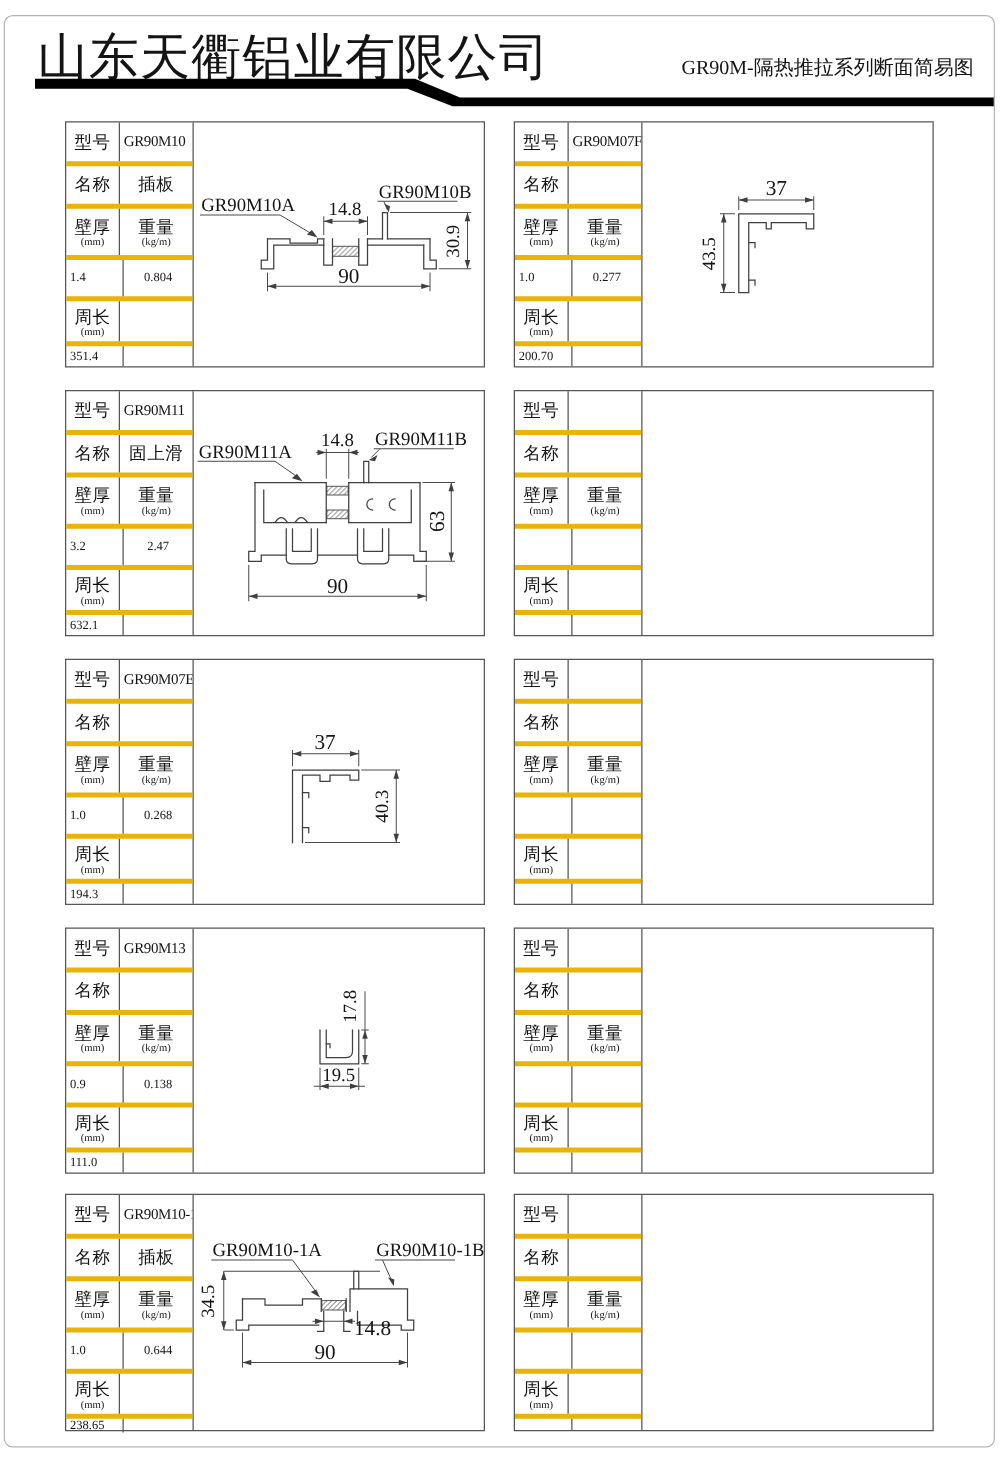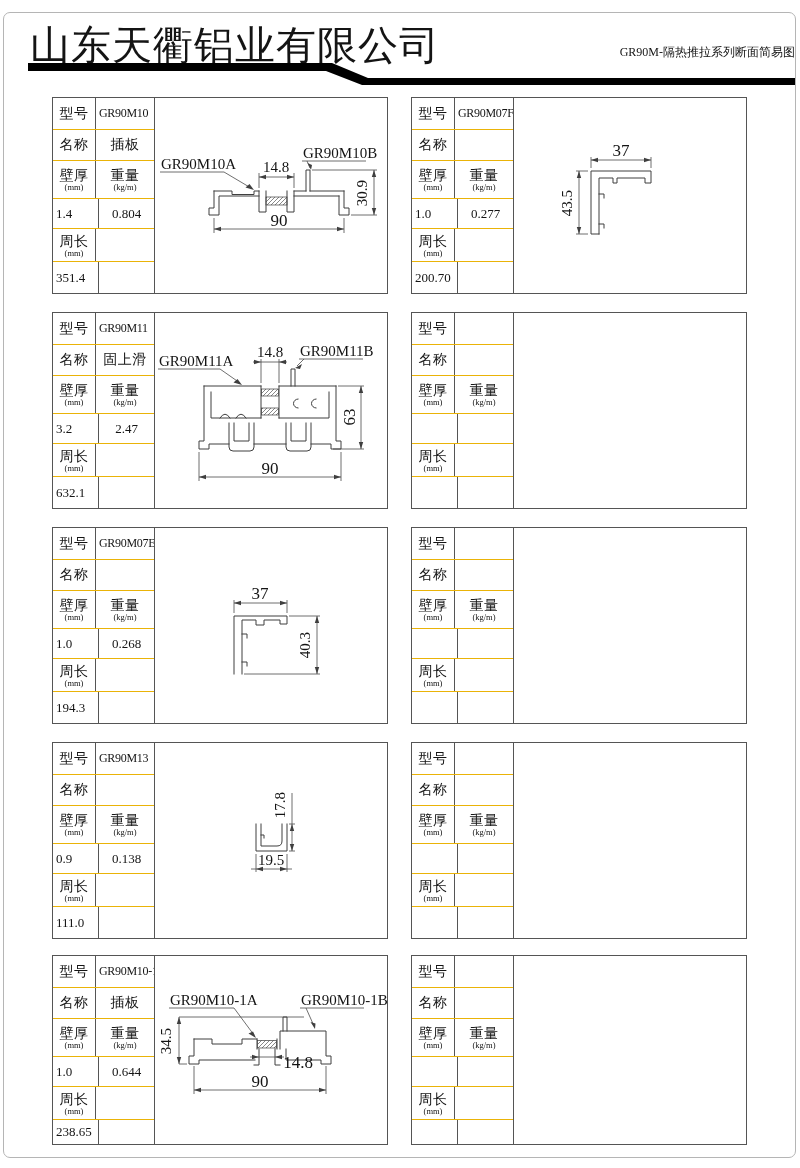--- a/index.html
+++ b/index.html
@@ -1,38 +1,38 @@
 <!DOCTYPE html>
 <html><head>
 <meta charset="utf-8">
 <style>
   html,body{margin:0;padding:0;}
   body{width:800px;height:1168px;background:#fff;position:relative;overflow:hidden;
        font-family:"Liberation Serif","DejaVu Serif",serif;color:#141414;}
   .frame{position:absolute;left:3px;top:12px;width:791px;height:1144px;
          border:1px solid #b5b5b5;border-radius:7px;}
   .company{position:absolute;left:30px;top:18px;font-size:40px;letter-spacing:1px;white-space:nowrap;}
-  .sheet-title{position:absolute;top:44px;right:5px;font-size:12px;white-space:nowrap;}
+  .sheet-title{position:absolute;top:44px;right:21px;font-size:16px;white-space:nowrap;}
   .rule-svg{position:absolute;left:0;top:0;}
   
   .card{position:absolute;width:334px;height:195px;border:1px solid #555;background:#fff;}
   .cL{left:52px}.cR{left:411px}
   .r0{top:97px}.r1{top:312px}.r2{top:527px}.r3{top:742px}.r4{top:955px;height:188px}
   .ptable{position:absolute;left:0;top:0;bottom:0;width:101px;border-right:1px solid #555;
           display:flex;flex-direction:column;}
-  .trw{display:flex;border-bottom:1px solid #eab308;flex:0 0 auto;}
+  .trw{display:flex;border-bottom:4px solid #eab308;flex:0 0 auto;}
   .trw.last{border-bottom:none;flex:1 1 auto;gap:28px;}
   .h1{height:31px}.h2{height:30px}.h3{height:37px}.h4{height:29px}.h5{height:32px}
   .tc{display:flex;flex-direction:column;justify-content:center;align-items:center;overflow:hidden;}
   .tcl{width:42px;border-right:1px solid #555;flex:0 0 auto;}
   .tcv{flex:1 1 auto;}
   .alignL{align-items:flex-start;padding-left:3px;justify-content:center;}
   .zh{font-size:14px;letter-spacing:0.5px;white-space:nowrap;}
   .unit{font-size:8.5px;margin-top:-3px;white-space:nowrap;}
-  .val{font-size:13px;white-space:nowrap;}
+  .val{font-size:10px;white-space:nowrap;}
   .model{font-size:12px;letter-spacing:-0.3px;white-space:nowrap;}
   
   .draw{position:absolute;left:101px;top:0;width:233px;height:193px;}
   .p{stroke:#3f3f3f;fill:none;stroke-width:1;stroke-linejoin:miter;stroke-linecap:square;}
   .d{stroke:#4a4a4a;fill:none;stroke-width:0.8;}
   .ar{fill:#3f3f3f;stroke:none;}
   .hl{stroke:#555;stroke-width:0.7;}
   svg text{fill:#141414;font-family:"Liberation Serif","DejaVu Serif",serif;}
   .dt{font-size:15px;text-anchor:middle;}
   .db{font-size:17px;text-anchor:middle;}

